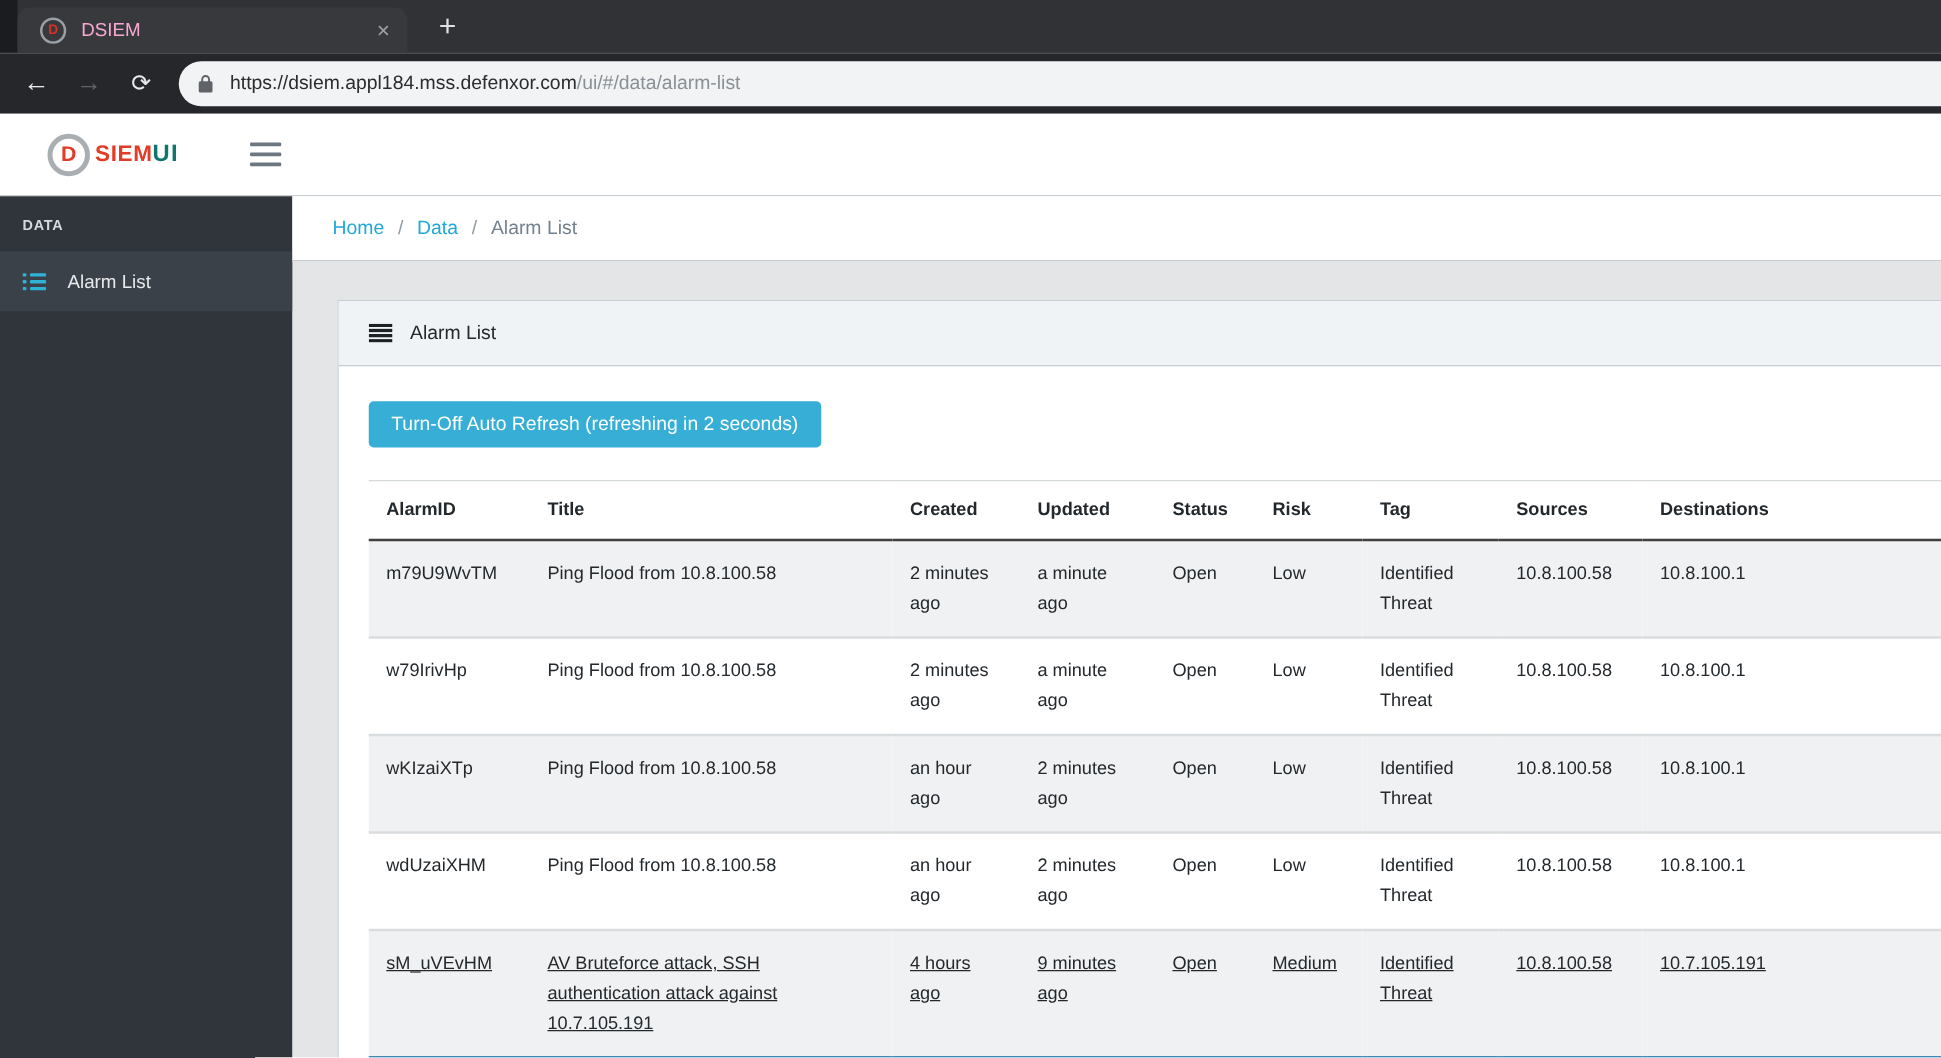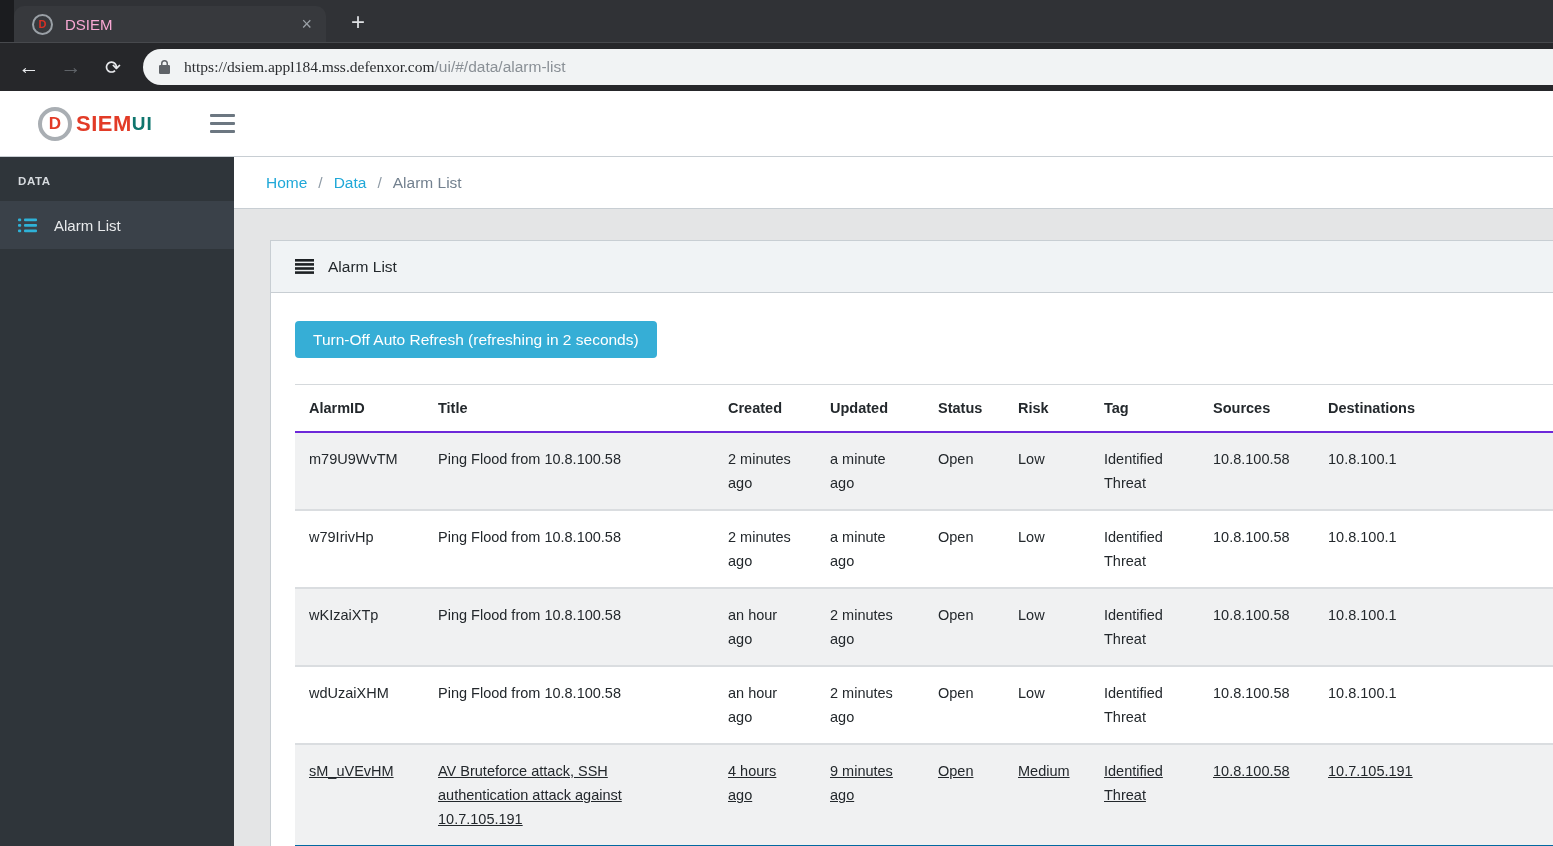--- a/index.html
+++ b/index.html
@@ -20,29 +20,29 @@
             font-size: 24px; line-height: 30px; text-align: center; cursor: pointer; }
 
   .toolbar { height: 48px; background: #26272a; display: flex; align-items: center; padding-left: 8px; flex: 0 0 auto; }
   .nav-btn { width: 42px; text-align: center; font-size: 21px; color: #e8eaed; cursor: pointer; }
   .nav-btn.disabled { color: #5f6368; cursor: default; }
   .nav-btn.reload { font-size: 19px; }
   .urlbar { flex: 1; margin-left: 9px; height: 36px; background: #f1f3f4; border-radius: 18px 0 0 18px;
             display: flex; align-items: center; padding-left: 15px; min-width: 0; cursor: text; }
   .lock { margin-right: 13px; display: flex; flex: 0 0 auto; }
   .url-text { font-size: 15.5px; white-space: nowrap; overflow: hidden; }
-  .url-host { color: #2a2c2f; font-family: Liberation Serif, serif; }
+  .url-host { color: #2a2c2f; }
   .url-path { color: #8a9096; }
 
   
   .app-header { height: 66px; background: #fff; border-bottom: 1px solid #c8ced3; display: flex; align-items: center; flex: 0 0 auto; }
   .logo { margin-left: 38px; display: flex; align-items: center; cursor: pointer; }
   .logo-ring { width: 34px; height: 34px; border-radius: 50%; border: 4px solid #a9aeb3; color: #e23b27;
                font-size: 17px; font-weight: bold; display: flex; align-items: center; justify-content: center; }
-  .logo-siem { color: #e23b27; font-weight: bold; font-size: 22px; letter-spacing: 0.5px; margin-left: 4px; }
+  .logo-siem { color: #e23b27; font-weight: bold; font-size: 18px; letter-spacing: 0.5px; margin-left: 4px; }
   .logo-ui { color: #0f766e; font-weight: bold; font-size: 19px; letter-spacing: 1px; }
   .toggler { margin-left: 57px; width: 25px; cursor: pointer; }
   .toggler span { display: block; height: 3px; background: #6c7781; margin: 5px 0; border-radius: 1px; }
 
   
   .app-body { flex: 1; display: flex; min-height: 0; }
   .sidebar { width: 234px; background: #2f353a; flex: 0 0 auto; }
   .nav-title { padding: 18px 18px 14px 18px; color: #d6dade; font-size: 11.5px; font-weight: bold; letter-spacing: 0.6px; }
   .nav-item { height: 48px; background: #3a4149; display: flex; align-items: center; padding-left: 18px;
               color: #e8eaec; font-size: 15px; cursor: pointer; }
@@ -61,21 +61,21 @@
                  align-items: center; padding-left: 24px; font-size: 15.5px; color: #23282c; }
   .card-header .icon { margin-right: 14px; display: flex; }
   .card-body { padding: 28px 0 24px 24px; }
 
   .refresh-btn { height: 37px; background: #36aed6; color: #fff; border: none; border-radius: 4px;
                  padding: 0 18px; font-size: 15.5px; font-family: "Liberation Sans", sans-serif;
                  display: inline-flex; align-items: center; cursor: pointer; text-align: center; }
 
   .alarm-table { width: 100%; border-collapse: collapse; margin-top: 26px; font-size: 14.5px; color: #23282c; table-layout: fixed; }
   .alarm-table th { text-align: left; padding: 15px 14px; border-top: 1px solid #d5d9dc;
-                    border-bottom: 2px solid #6d28d9; font-weight: bold; }
+                    border-bottom: 2px solid #404040; font-weight: bold; }
   .alarm-table td { padding: 14px; line-height: 24px; vertical-align: top; word-wrap: break-word; }
   .alarm-table tbody tr + tr td { border-top: 2px solid #dadde0; }
   .alarm-table tbody tr:last-child td { border-bottom: 2px solid #0369a1; text-decoration: underline; }
   .alarm-table tbody tr:nth-child(odd) { background: #f0f1f2; }
 </style>
 </head>
 <body>
 
 <div class="screen">
 

